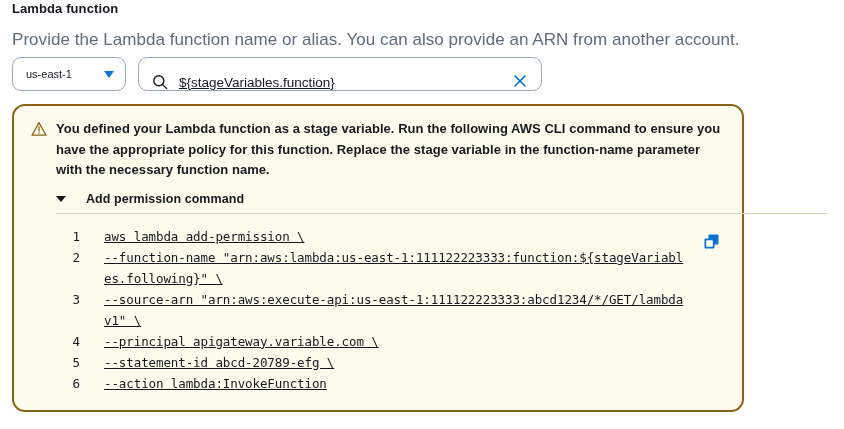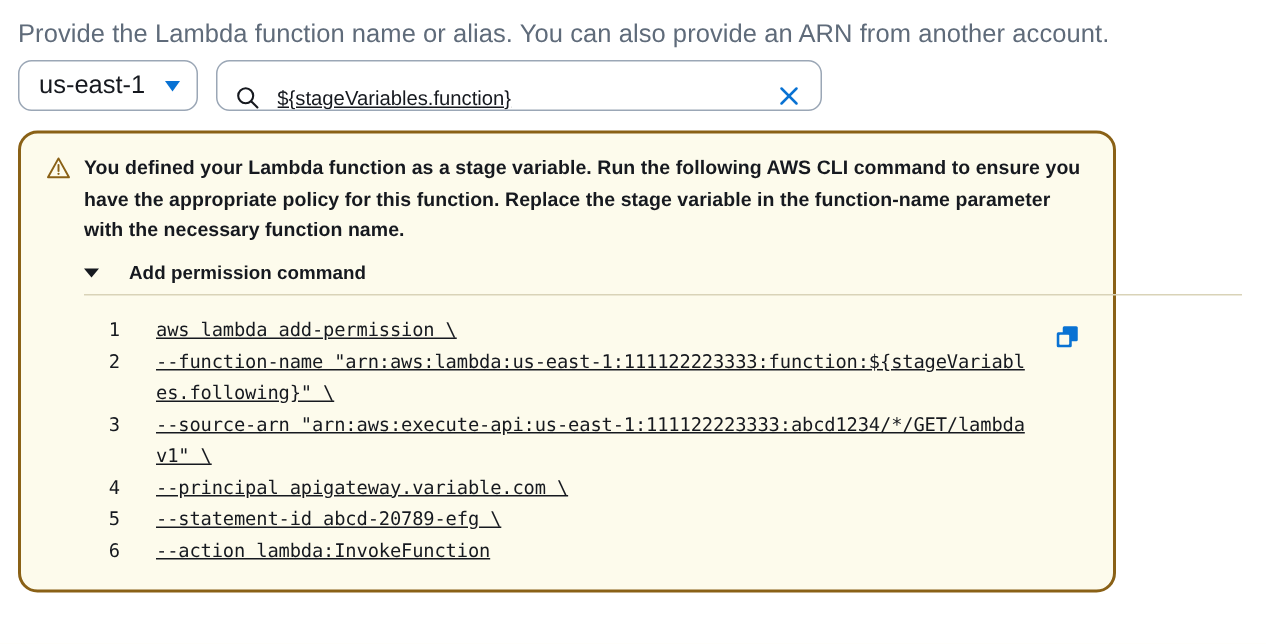--- a/index.html
+++ b/index.html
@@ -55,21 +55,21 @@
     border: 1px solid #9ba7b6;
     border-radius: 9px;
     background: #ffffff;
     display: flex;
     align-items: center;
     justify-content: space-between;
     padding: 0 11px 0 13px;
     cursor: pointer;
   }
   .region-select .rs-text {
-    font-size: 17px;
+    font-size: 11px;
     color: #16191f;
     white-space: nowrap;
   }
   .caret-down {
     width: 0; height: 0;
     margin-left: 13px;
     border-left: 5.5px solid transparent;
     border-right: 5.5px solid transparent;
     border-top: 7px solid #0972d3;
   }
@@ -217,20 +217,21 @@
     display: flex;
     align-items: center;
     justify-content: center;
   }
 </style>
 </head>
 <body>
 
 <div class="page">
 
+  <div class="field-label">Lambda function</div>
   <div class="field-desc">Provide the Lambda function name or alias. You can also provide an ARN from another account.</div>
 
   <div class="controls">
 
     <div class="region-select">
       <span class="rs-text">us-east-1</span>
       <span class="caret-down"></span>
     </div>
 
     <div class="search-box">

